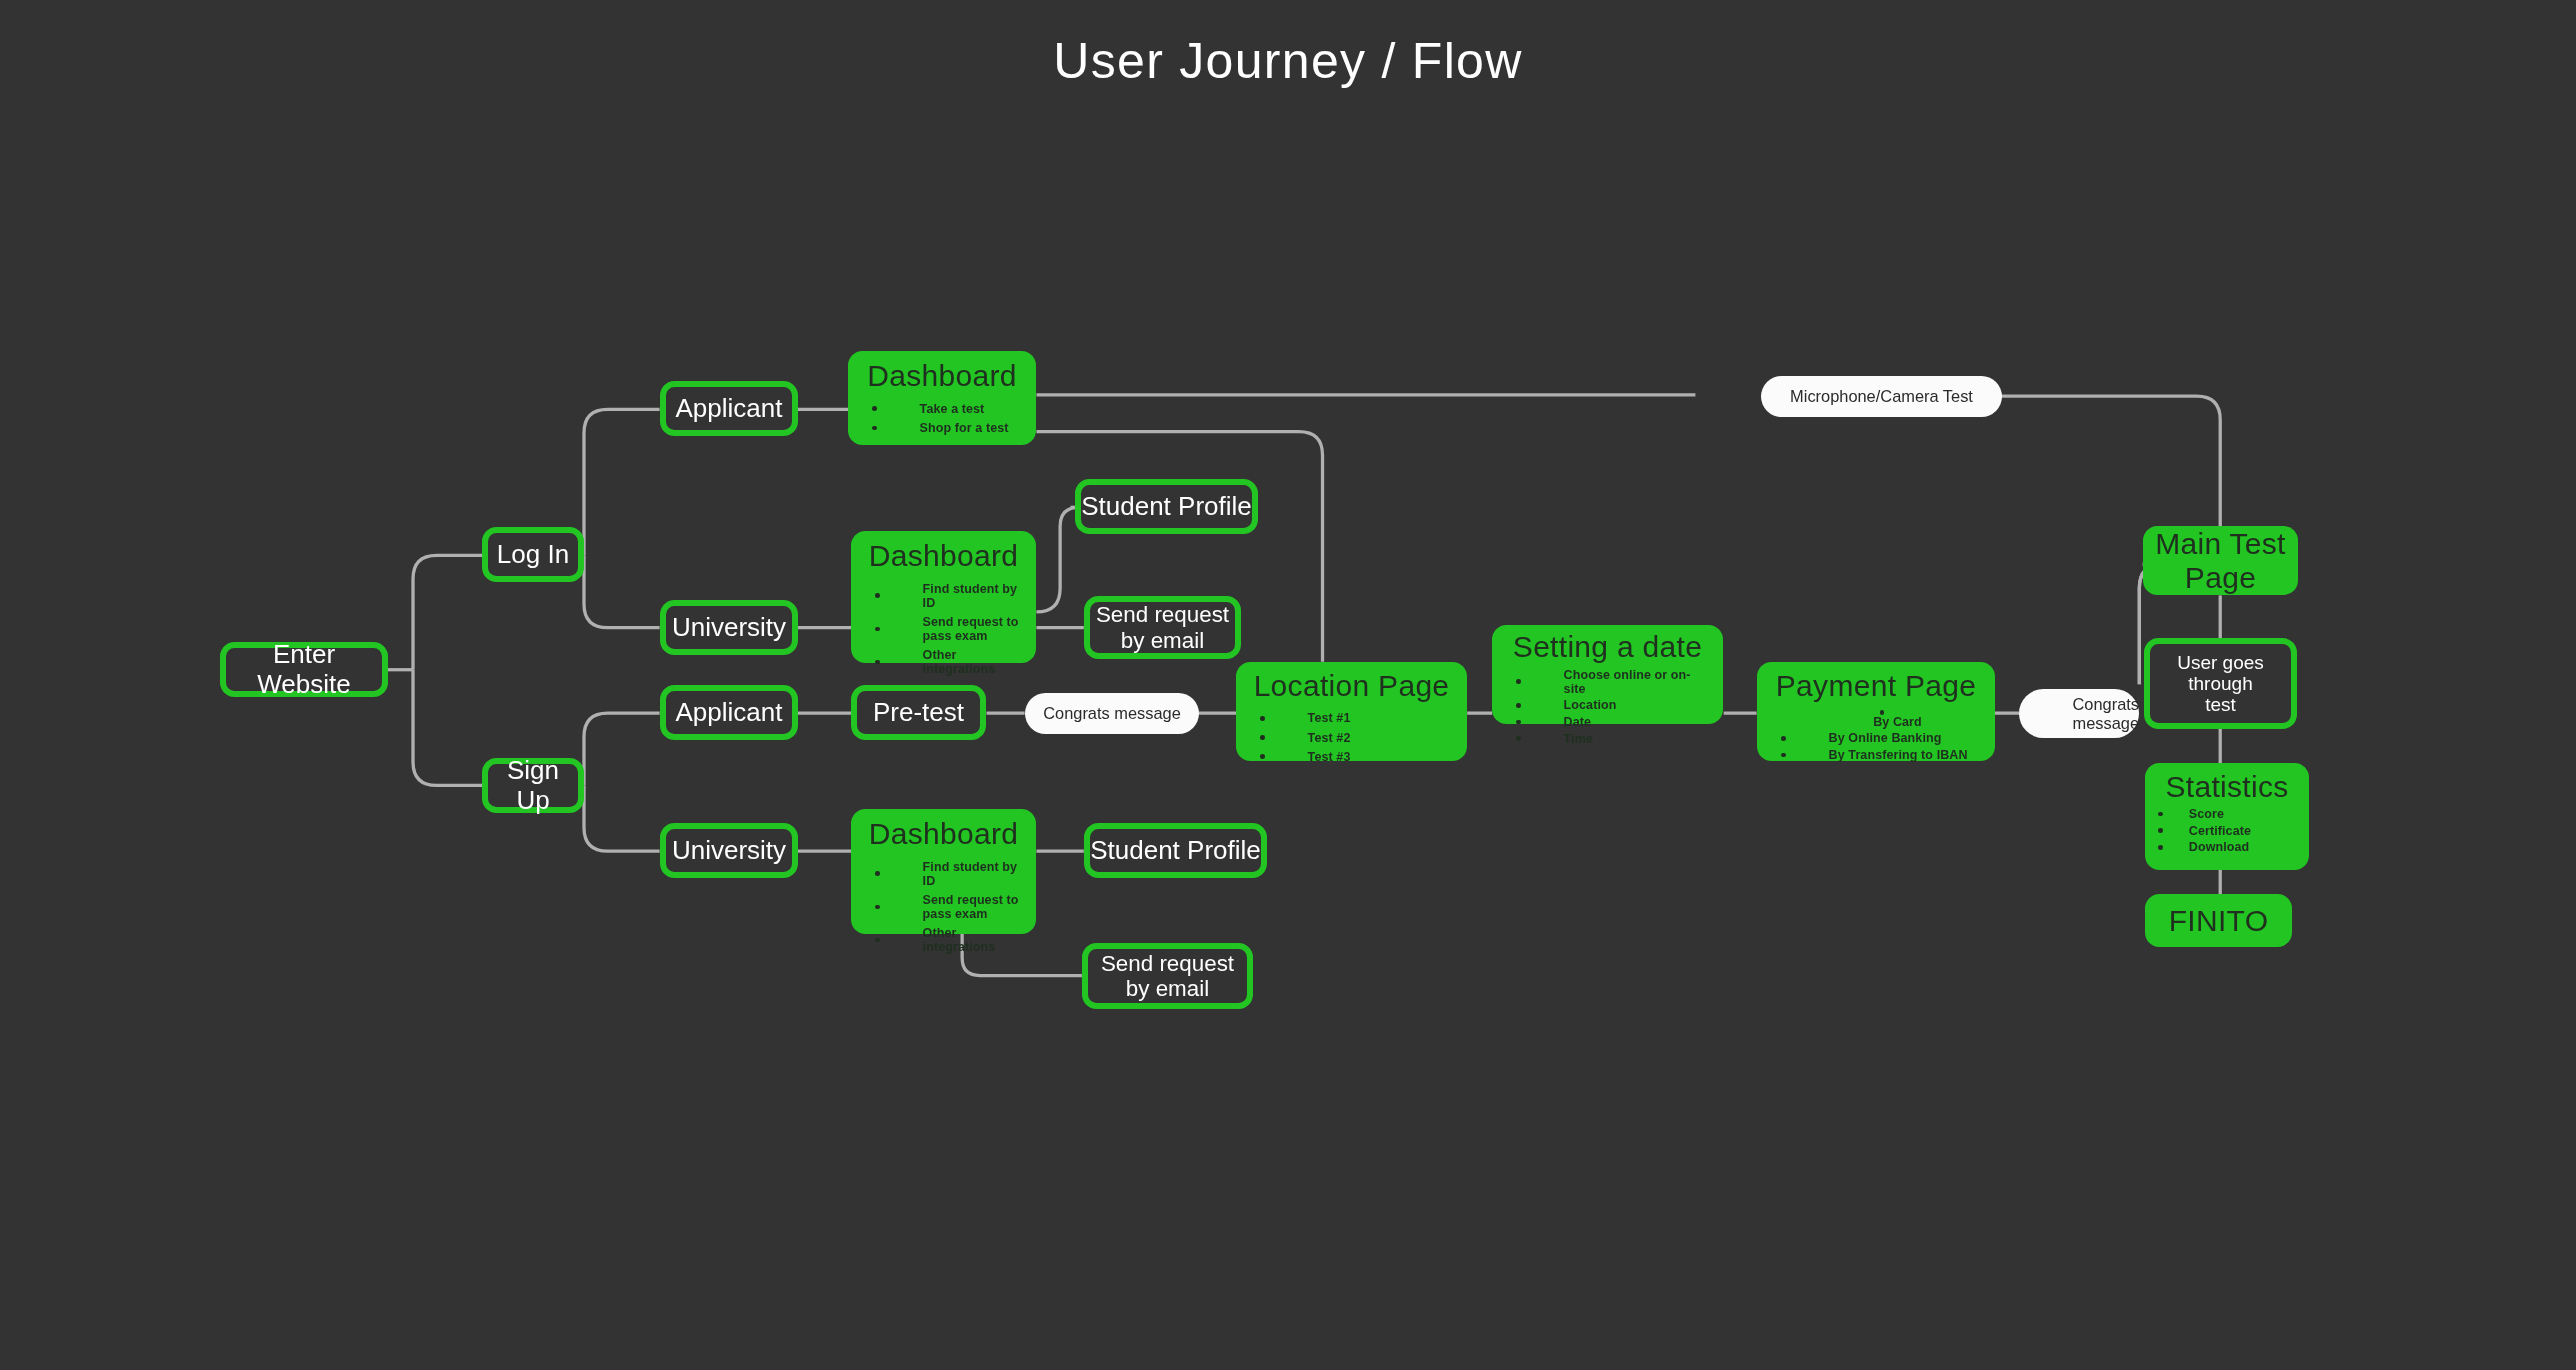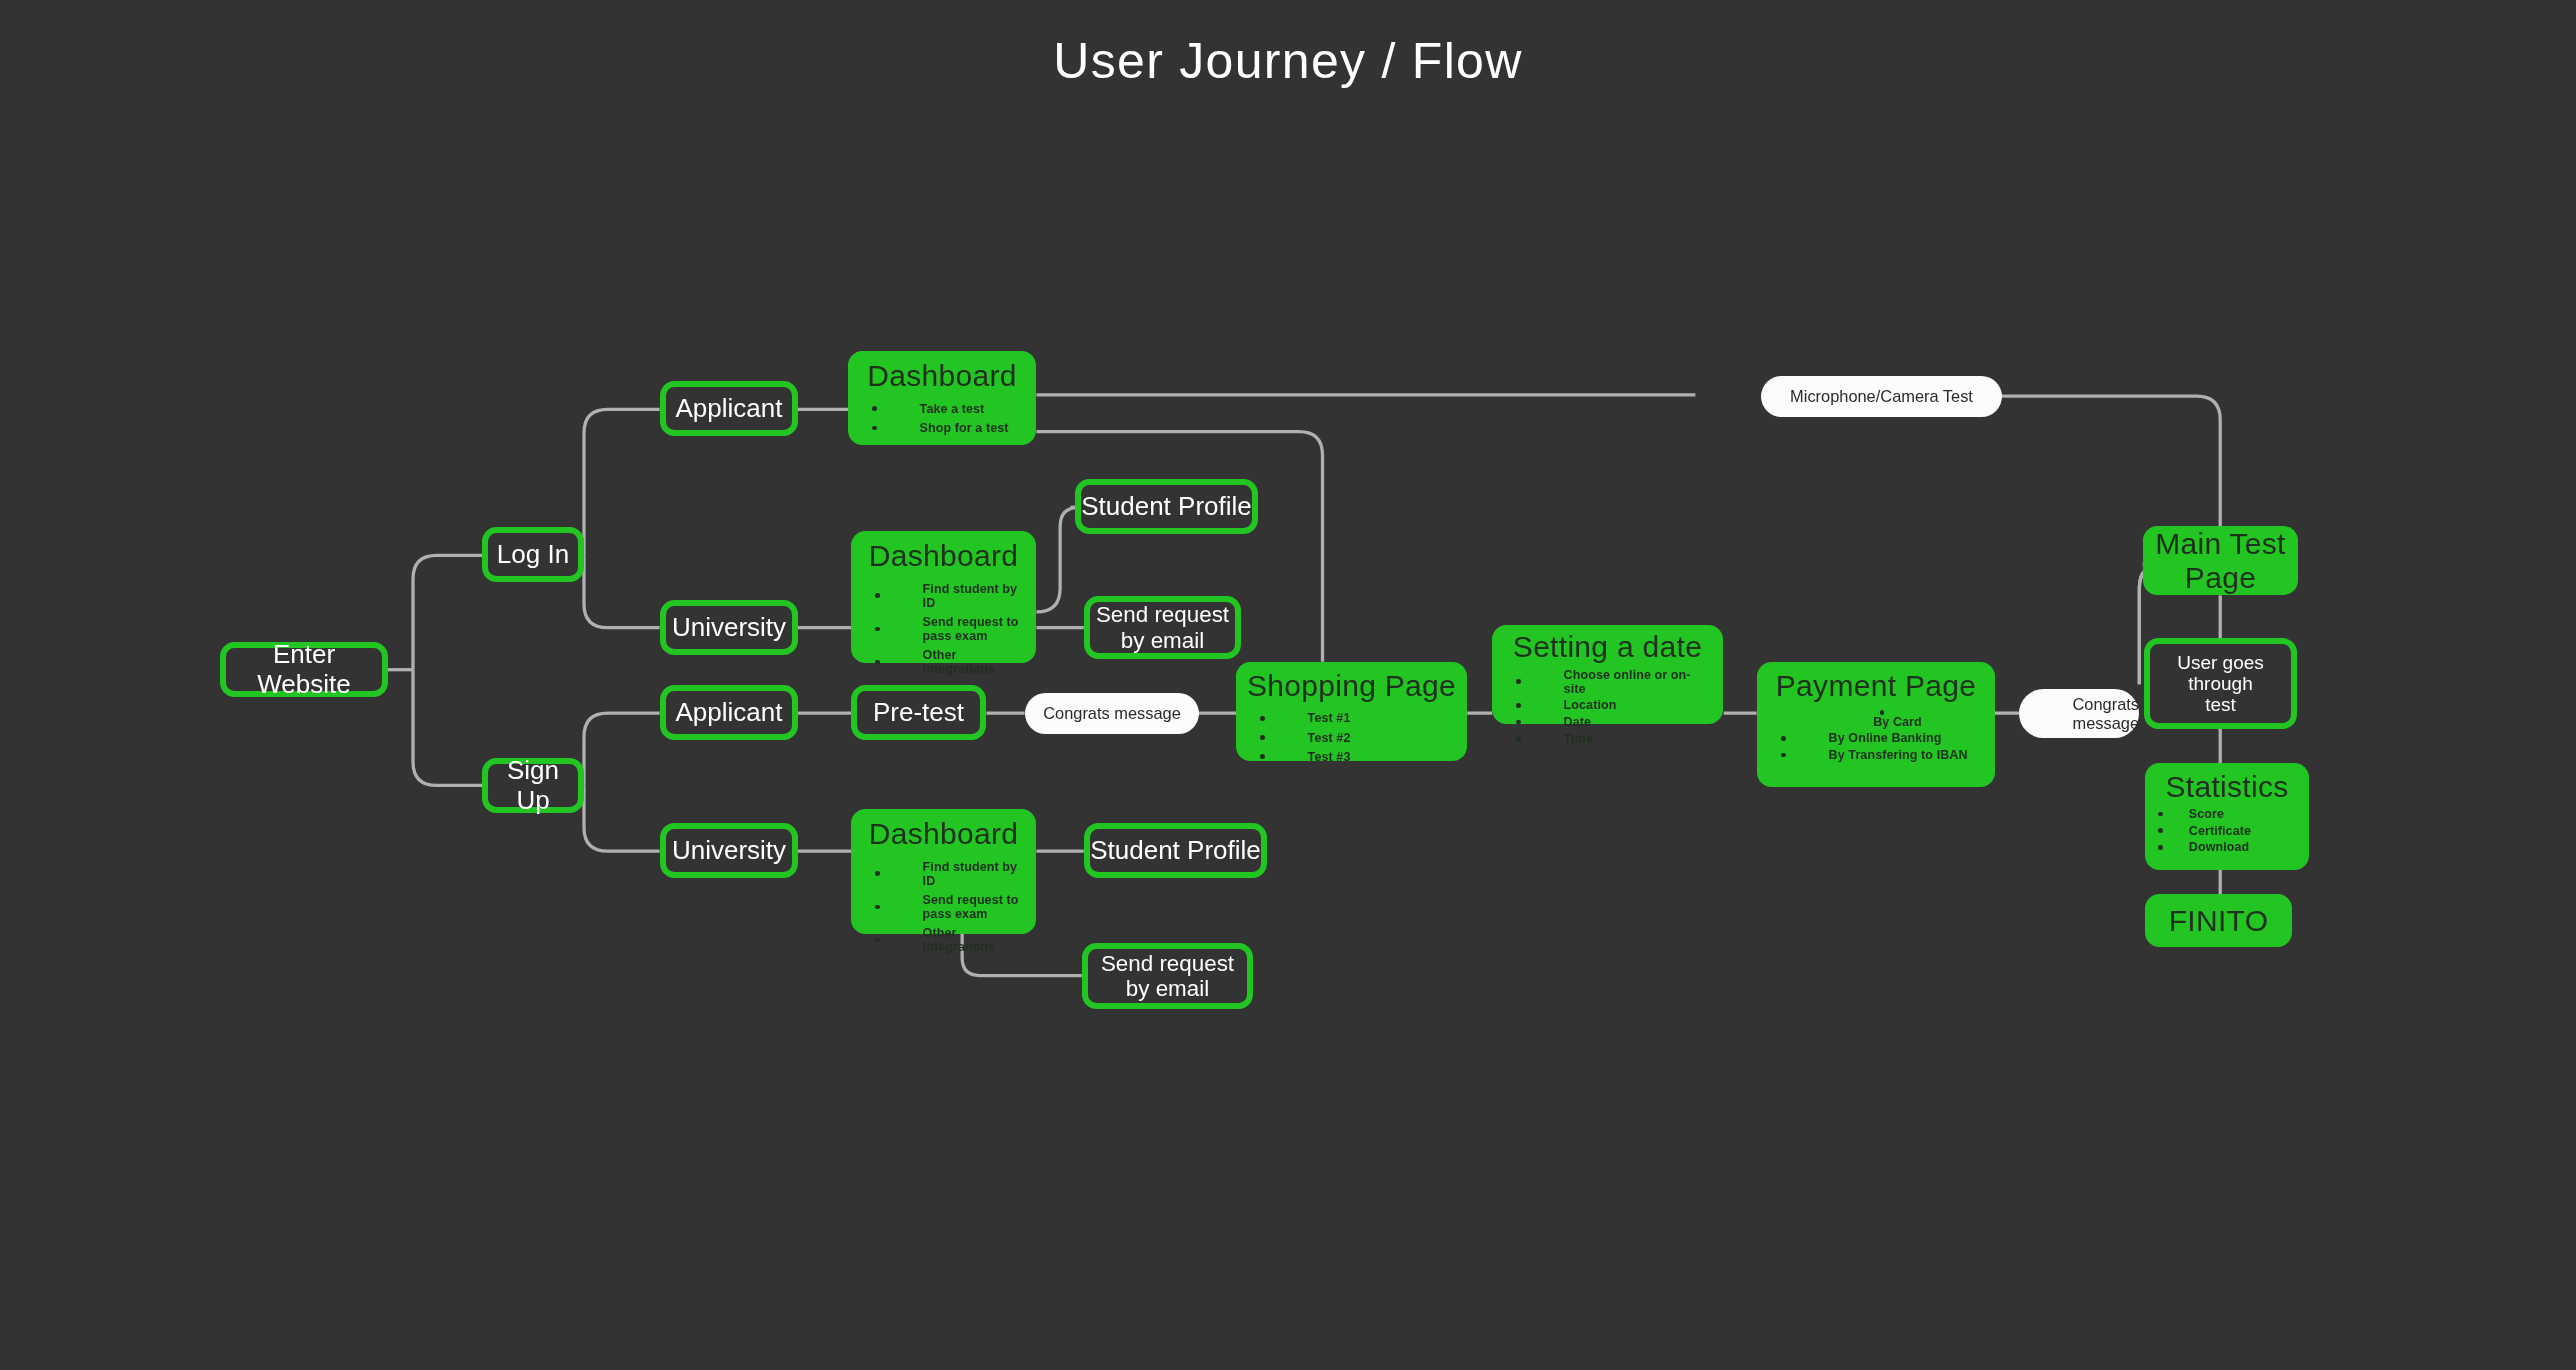--- a/index.html
+++ b/index.html
@@ -273,21 +273,21 @@
   <div class="node outline" style="left:1084px; top:823px; width:183px; height:55px;">
     <span>Student Profile</span>
   </div>
 
   <div class="node outline ml" style="left:1082px; top:943px; width:171px; height:66px; font-size:22.4px;">
     <span>Send request
 by email</span>
   </div>
 
   <div class="node filled" style="left:1236px; top:662px; width:231px; height:99px; align-items:stretch; justify-content:flex-start; padding:6.6px 0 5.3px;">
-    <div class="ntitle">Shopping Page</div>
+    <div class="ntitle">Location Page</div>
     <ul>
       <li>
           <span class="bullet"></span>
           <span class="btxt">Test #1</span>
         </li>
       <li>
           <span class="bullet"></span>
           <span class="btxt">Test #2</span>
         </li>
       <li>
@@ -312,21 +312,21 @@
           <span class="bullet"></span>
           <span class="btxt">Date</span>
         </li>
       <li style="padding:1.3px 0;">
           <span class="bullet"></span>
           <span class="btxt">Time</span>
         </li>
     </ul>
   </div>
 
-  <div class="node filled" style="left:1757px; top:662px; width:238px; height:125px; align-items:stretch; justify-content:flex-start; padding:6.6px 0 5.3px;">
+  <div class="node filled" style="left:1757px; top:662px; width:238px; height:99px; align-items:stretch; justify-content:flex-start; padding:6.6px 0 5.3px;">
     <div class="ntitle">Payment Page</div>
     <ul>
       <li style="padding:1.3px 0;flex-direction:column;">
           <span class="bullet"></span>
           <span class="btxt">By Card</span>
         </li>
       <li style="padding:1.3px 0;">
           <span class="bullet"></span>
           <span class="btxt">By Online Banking</span>
         </li>

